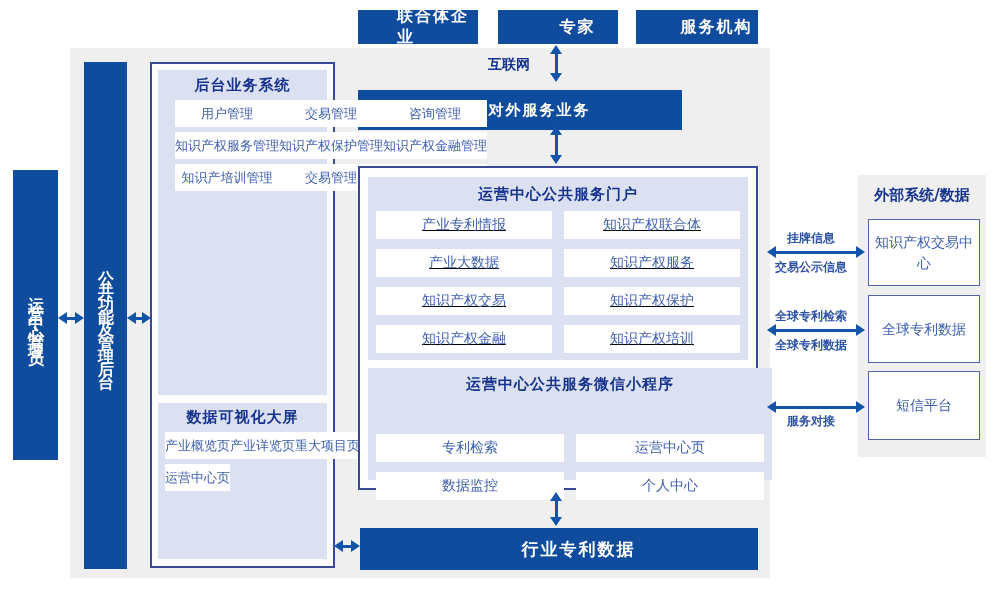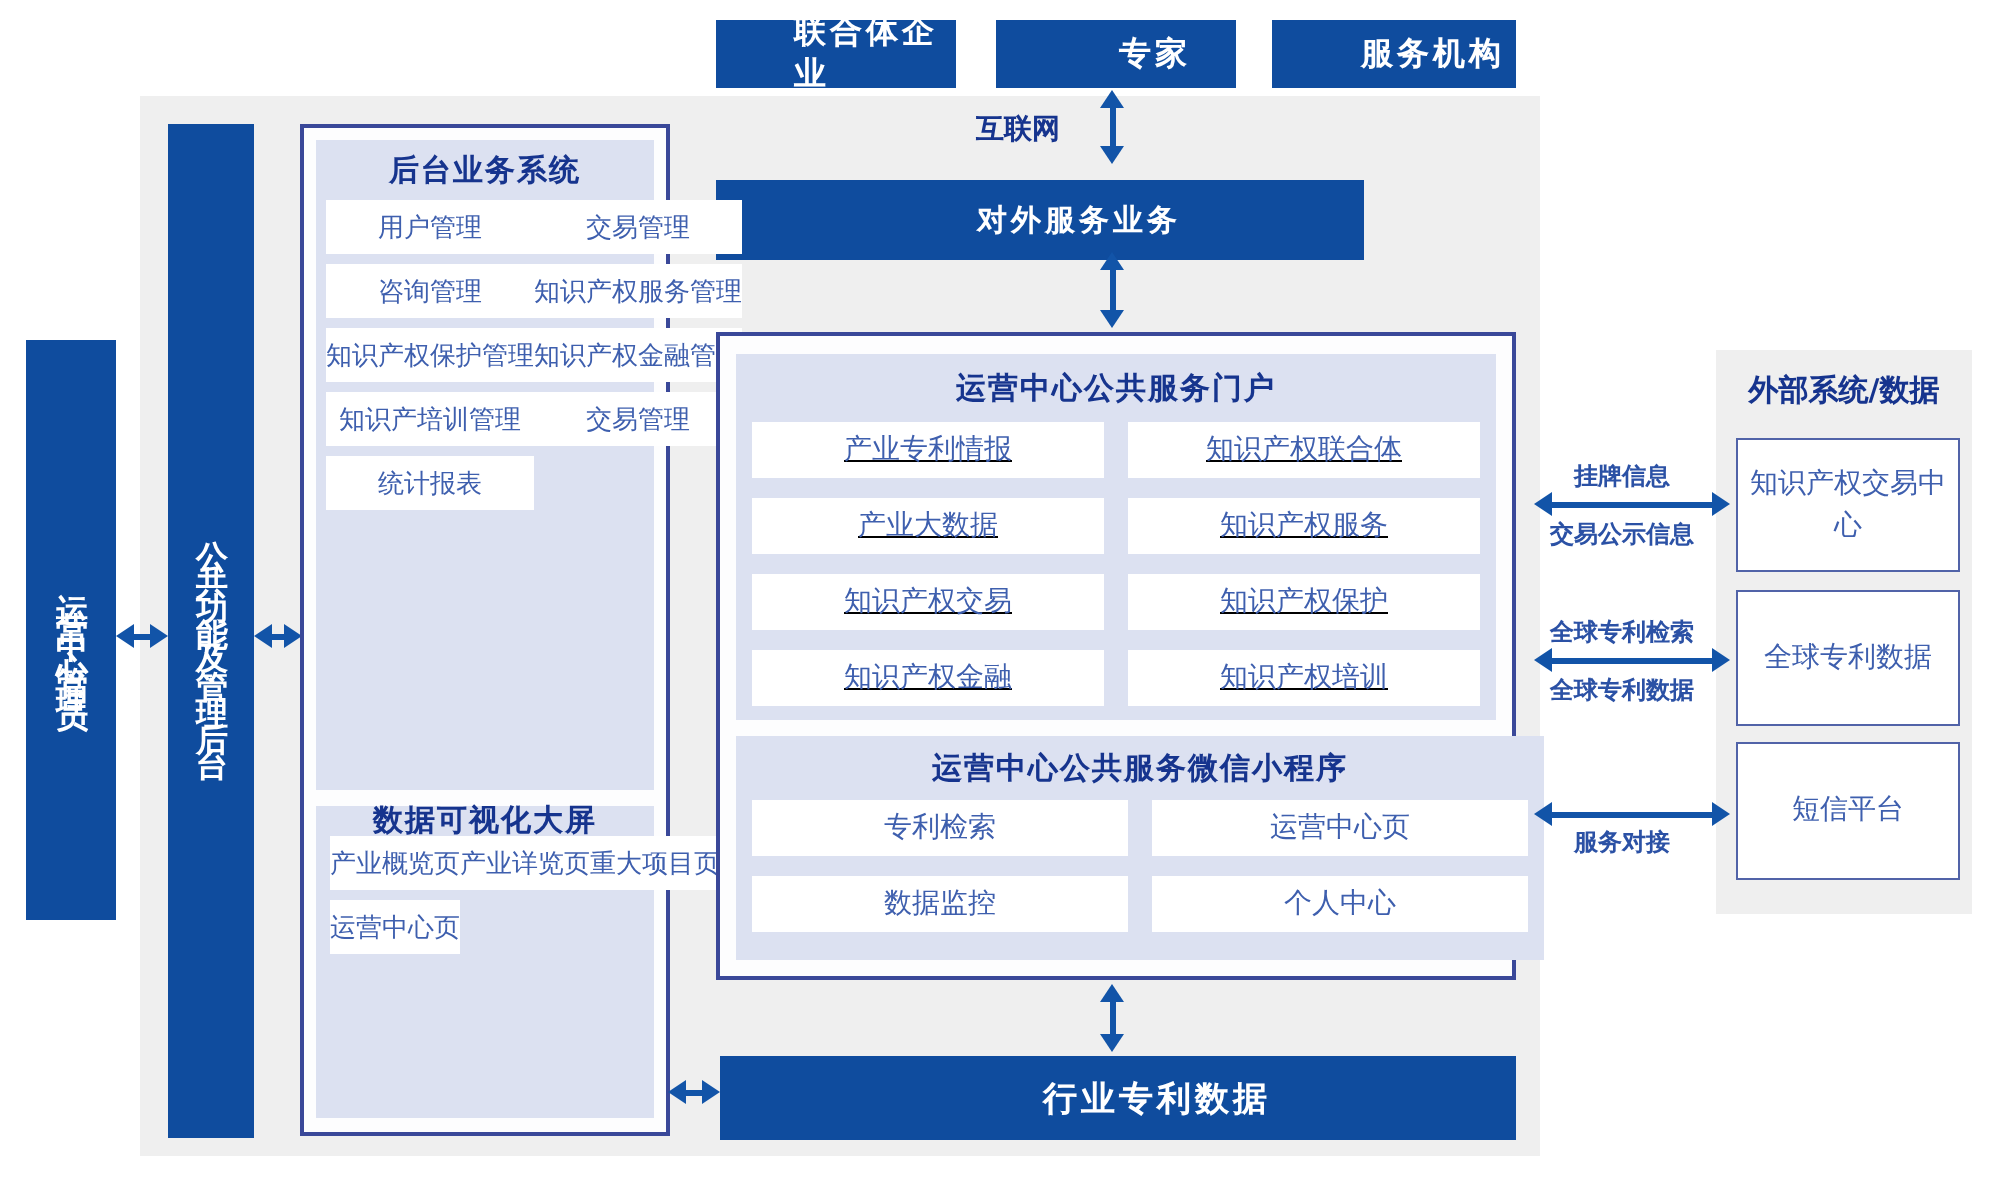--- a/index.html
+++ b/index.html
@@ -45,36 +45,36 @@
 
   .panel{position:absolute;background:var(--panel);display:flex;flex-direction:column;}
   .panel-title{font-weight:bold;color:var(--title-text);text-align:center;flex:0 0 auto;
                display:flex;align-items:center;justify-content:center;font-size:15px;letter-spacing:1px;}
   .grid{display:grid;flex:1 1 auto;}
   .item{background:#fff;color:var(--item-text);display:flex;align-items:center;
         justify-content:center;white-space:nowrap;}
 
   #panel-backend{left:158px;top:70px;width:169px;height:325px;}
   #panel-backend .panel-title{height:30px;}
-  #panel-backend .grid{grid-template-columns:1fr 1fr;grid-auto-rows:27px;row-gap:5px;padding:0 5px 8px;}
+  #panel-backend .grid{grid-template-columns:1fr 1fr 1fr;grid-auto-rows:27px;row-gap:5px;padding:0 17px 8px;}
   #panel-backend .item{font-size:13px;}
 
   #panel-dash{left:158px;top:403px;width:169px;height:156px;}
-  #panel-dash .panel-title{height:15px;}
+  #panel-dash .panel-title{height:29px;}
   #panel-dash .grid{grid-template-columns:1fr 1fr 1fr;grid-auto-rows:27px;row-gap:5px;padding:0 7px 8px;}
   #panel-dash .item{font-size:13px;}
 
   #panel-portal{left:368px;top:177px;width:380px;height:183px;}
   #panel-portal .panel-title{height:34px;}
   #panel-portal .grid{grid-template-columns:1fr 1fr;grid-auto-rows:28px;gap:10px 12px;padding:0 8px 8px;text-decoration:underline;}
   #panel-portal .item{font-size:14px;}
 
   #panel-mini{left:368px;top:368px;width:404px;height:112px;}
   #panel-mini .panel-title{height:32px;}
-  #panel-mini .grid{grid-template-columns:1fr 1fr;grid-auto-rows:28px;gap:10px 12px;padding:0 8px 8px;}
+  #panel-mini .grid{grid-template-columns:1fr 1fr;grid-auto-rows:28px;gap:10px 12px;padding:0 8px 8px;margin-top:34px;}
   #panel-mini .item{font-size:14px;}
 
   #ext-title{position:absolute;left:858px;top:186px;width:128px;text-align:center;
              font-weight:bold;color:var(--title-text);font-size:15px;}
   .ext-box{position:absolute;left:868px;width:112px;background:#fff;border:1px solid var(--ext-border);
            color:var(--item-text);font-size:14px;display:flex;align-items:center;justify-content:center;
            text-align:center;line-height:1.5;padding:4px;}
   #ext-box-1{top:219px;height:67px;}
   #ext-box-2{top:295px;height:68px;}
   #ext-box-3{top:371px;height:69px;}

